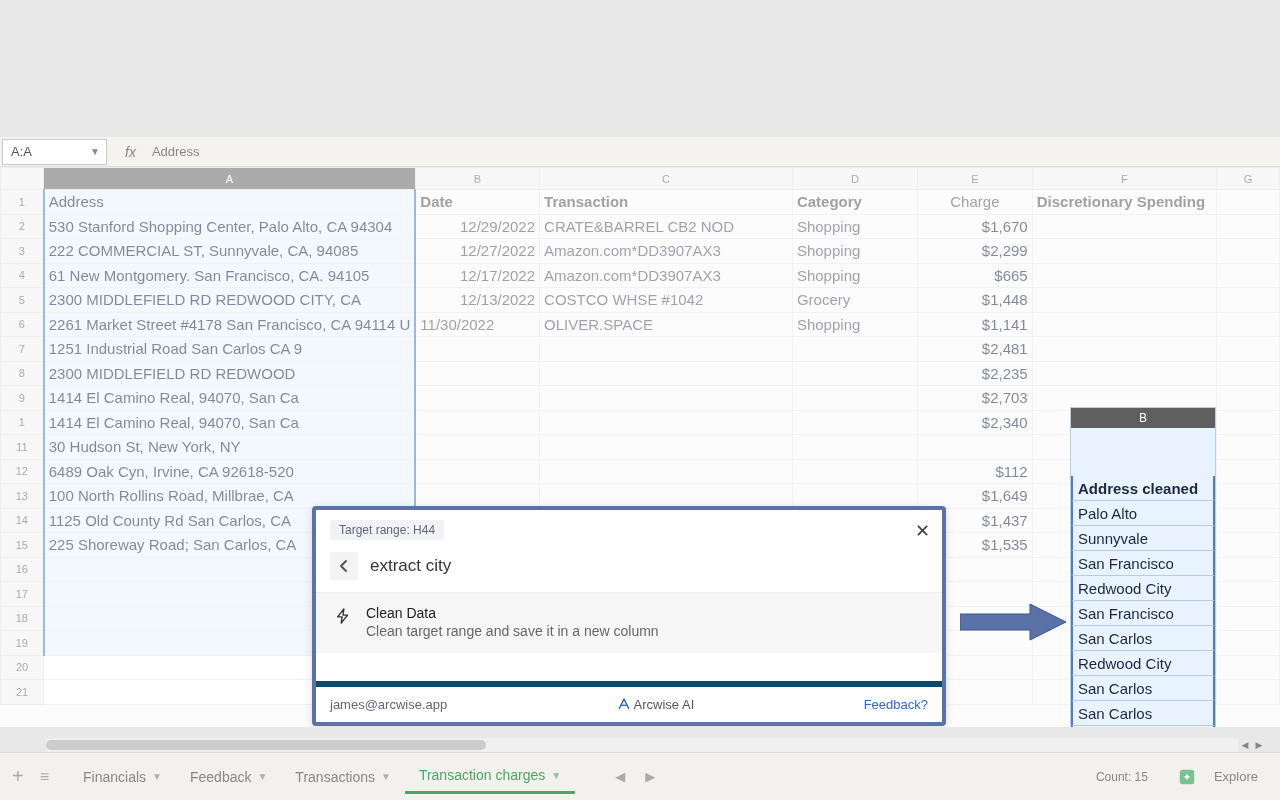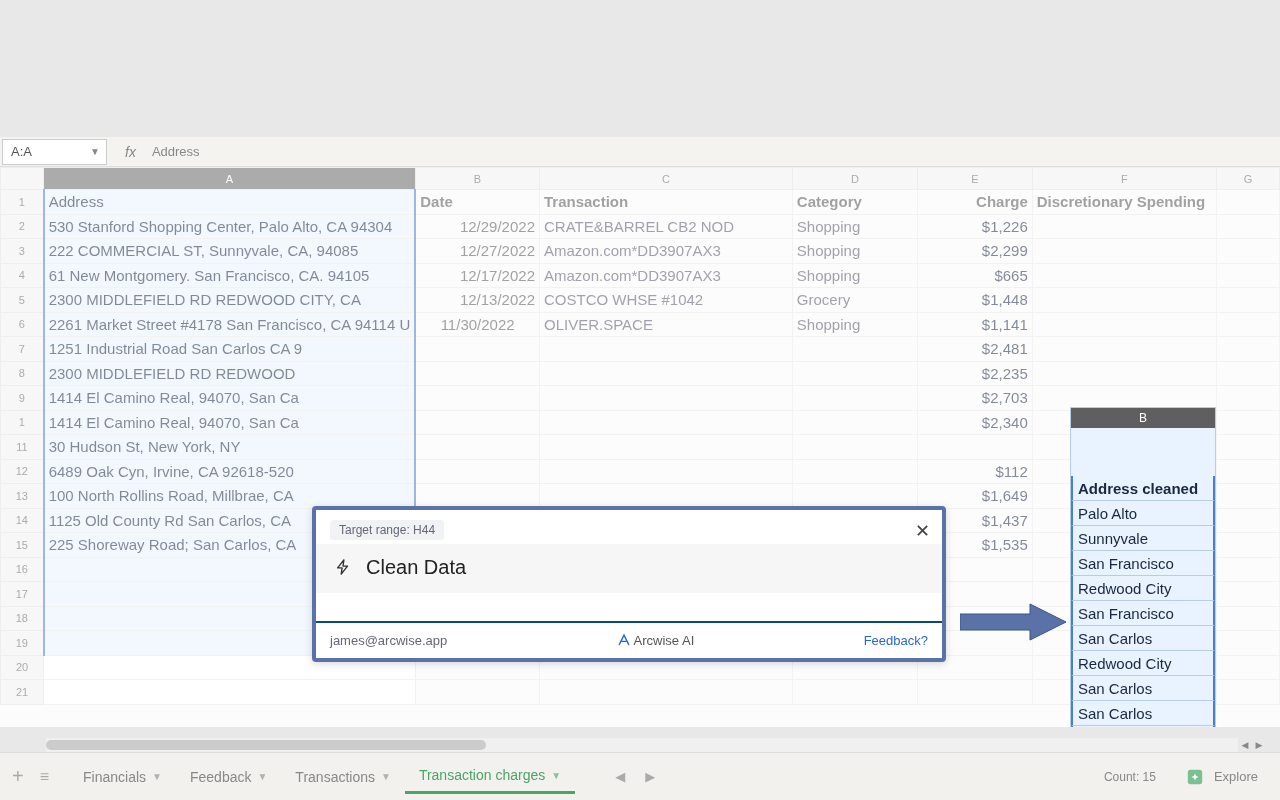--- a/index.html
+++ b/index.html
@@ -26,37 +26,37 @@
 .modal { position: absolute; left: 312px; top: 339px; width: 634px; background: #fff; border: 4px solid #5a72a8; border-radius: 4px; z-index: 20; box-shadow: 0 2px 8px rgba(0,0,0,0.15); }
 .modal-top { padding: 10px 14px 4px 14px; position: relative; }
 .target-pill { display: inline-block; background: #f0f2f5; color: #667; font-size: 12px; padding: 3px 9px; border-radius: 3px; }
 .modal-close { position: absolute; right: 12px; top: 10px; font-size: 18px; color: #444; cursor: pointer; }
 .modal-row { display: flex; align-items: center; padding: 8px 14px 12px 14px; border-bottom: 1px solid #eee; }
 .back-btn { width: 28px; height: 28px; background: #f3f3f3; border-radius: 3px; display: flex; align-items: center; justify-content: center; margin-right: 12px; cursor: pointer; }
 .back-btn svg { stroke: #555; }
 .query-text { font-size: 17px; color: #333; }
 .modal-option { display: flex; align-items: flex-start; padding: 12px 18px 14px 18px; background: #f6f6f6; cursor: pointer; }
 .modal-option svg { margin-right: 14px; margin-top: 2px; }
-.opt-title { font-size: 20px; color: #222; }
+.opt-title { font-size: 14px; color: #222; }
 .opt-sub { font-size: 14px; color: #666; margin-top: 2px; }
-.modal-footer { border-top: 2px solid #0c4a6e; padding: 10px 14px; display: flex; align-items: center; font-size: 13px; color: #667; }
+.modal-footer { border-top: 6px solid #0c4a6e; padding: 10px 14px; display: flex; align-items: center; font-size: 13px; color: #667; }
 .modal-footer .center { flex: 1; text-align: center; color: #555; }
 .modal-footer .feedback { color: #2a67d3; cursor: pointer; }
 .arrow-shape { position: absolute; left: 960px; top: 435px; z-index: 25; }
 .cleaned-panel { position: absolute; left: 1070px; top: 240px; width: 146px; z-index: 25; border: 1px solid #b7cce8; background: #e9f2ff; }
 .cleaned-panel .chdr { background: #5f5f5f; color: #fff; text-align: center; font-size: 12px; height: 20px; line-height: 20px; }
 .cleaned-panel .crow { height: 25px; padding: 0 5px; border-bottom: 1px solid #b7cce8; border-left: 2px solid #4a7ec7; border-right: 2px solid #4a7ec7; color: #1a2740; font-size: 15px; display: flex; align-items: center; }
 .cleaned-panel .crow.head { font-weight: bold; margin-top: 48px; }
 .bottom-bar { position: absolute; bottom: 0; left: 0; right: 0; height: 48px; background: #f3f1ee; display: flex; align-items: center; padding: 0 12px; border-top: 1px solid #ddd; }
 .bottom-bar .btn { padding: 8px 14px; color: #888; display: flex; align-items: center; gap: 6px; cursor: pointer; font-size: 14px; }
 .bottom-bar .btn.active { color: #4aa566; border-bottom: 3px solid #4aa566; font-weight: 500; }
 .bottom-bar .chev { font-size: 10px; opacity: 0.6; }
 .bottom-bar .nav { margin-left: 40px; display: flex; gap: 20px; color: #aaa; }
 .bottom-bar .count { margin-left: auto; color: #888; font-size: 12px; margin-right: 20px; }
-.bottom-bar .explore { display: flex; align-items: center; gap: 10px; color: #888; font-size: 13px; padding: 6px 10px; }
+.bottom-bar .explore { display: flex; align-items: center; gap: 18px; color: #888; font-size: 13px; padding: 6px 10px; }
 .plus-menu { display: flex; align-items: center; gap: 16px; margin-right: 20px; color: #aaa; }
 .scrollbar-h { position: absolute; left: 46px; right: 14px; bottom: 48px; height: 14px; background: #f0f0f0; display: flex; align-items: center; }
 .scrollbar-h .thumb { position: absolute; left: 0; width: 440px; height: 10px; background: #ccc; border-radius: 5px; top: 2px; }
 .scrollbar-h .arrows { position: absolute; right: 0; display: flex; gap: 0; }
 .scrollbar-h .ar { width: 14px; height: 14px; background: #e8e8e8; text-align: center; font-size: 9px; color: #888; line-height: 14px; }
 </style>
 </head>
 <body>
 
 <div class="top-blank"></div>
@@ -82,31 +82,31 @@
           <th class="colhdr" style="width:120px">E</th>
           <th class="colhdr" style="width:185px">F</th>
           <th class="colhdr" style="width:68px">G</th>
         </tr>
         <tr>
           <th class="rowhdr">1</th>
           <td class="colA colA hdr" style="">Address</td>
           <td class="colB hdr" style="font-weight:bold;color:#555;text-align:left;">Date</td>
           <td class="colC hdr" style="font-weight:bold;color:#555;text-align:left;">Transaction</td>
           <td class="colD hdr" style="font-weight:bold;color:#555;text-align:left;">Category</td>
-          <td class="colE hdr" style="font-weight:bold;color:#555;text-align:right;">Charge</td>
+          <td class="colE hdr" style="font-weight:normal;color:#555;text-align:center;">Charge</td>
           <td class="colF hdr" style="font-weight:bold;color:#555;text-align:left;">Discretionary Spending</td>
           <td class="colG hdr" style="font-weight:bold;color:#555;text-align:left;"></td>
         </tr>
         <tr>
           <th class="rowhdr">2</th>
           <td class="colA colA" style="">530 Stanford Shopping Center, Palo Alto, CA 94304</td>
           <td class="colB" style="text-align:right;color:#555;">12/29/2022</td>
           <td class="colC" style="">CRATE&amp;BARREL CB2 NOD</td>
           <td class="colD" style="">Shopping</td>
-          <td class="colE" style="">$1,226</td>
+          <td class="colE" style="">$1,670</td>
           <td class="colF" style=""></td>
           <td class="colG" style=""></td>
         </tr>
         <tr>
           <th class="rowhdr">3</th>
           <td class="colA colA" style="">222 COMMERCIAL ST, Sunnyvale, CA, 94085</td>
           <td class="colB" style="text-align:right;color:#555;">12/27/2022</td>
           <td class="colC" style="">Amazon.com*DD3907AX3</td>
           <td class="colD" style="">Shopping</td>
           <td class="colE" style="">$2,299</td>
@@ -129,21 +129,21 @@
           <td class="colB" style="text-align:right;color:#555;">12/13/2022</td>
           <td class="colC" style="">COSTCO WHSE #1042</td>
           <td class="colD" style="">Grocery</td>
           <td class="colE" style="">$1,448</td>
           <td class="colF" style=""></td>
           <td class="colG" style=""></td>
         </tr>
         <tr>
           <th class="rowhdr">6</th>
           <td class="colA colA" style="">2261 Market Street #4178 San Francisco, CA 94114 U</td>
-          <td class="colB" style="text-align:center;color:#555;">11/30/2022</td>
+          <td class="colB" style="text-align:left;color:#555;">11/30/2022</td>
           <td class="colC" style="">OLIVER.SPACE</td>
           <td class="colD" style="">Shopping</td>
           <td class="colE" style="">$1,141</td>
           <td class="colF" style=""></td>
           <td class="colG" style=""></td>
         </tr>
         <tr>
           <th class="rowhdr">7</th>
           <td class="colA colA" style="">1251 Industrial Road San Carlos CA 9</td>
           <td class="colB" style="text-align:right;color:#555;"></td>
@@ -294,27 +294,36 @@
           <td class="colG" style=""></td>
         </tr>
       </tbody>
     </table>
   <div class="overlay"></div>
 
   <div class="modal">
     <div class="modal-top">
       <span class="target-pill">Target range: H44</span>
       <span class="modal-close">✕</span>
+    </div>
+    <div class="modal-row">
+      <div class="back-btn">
+        <svg width="16" height="16" viewBox="0 0 16 16" fill="none">
+            <path d="M10 3L5 8l5 5" stroke-width="2" stroke-linecap="round" stroke-linejoin="round"></path>
+          </svg>
+      </div>
+      <div class="query-text">extract city</div>
     </div>
     <div class="modal-option">
       <svg width="18" height="18" viewBox="0 0 20 20">
           <path d="M11 2L4 11h5l-1 7 7-9h-5l1-7z" fill="none" stroke="#333" stroke-width="1.5" stroke-linejoin="round"></path>
         </svg>
       <div>
         <div class="opt-title">Clean Data</div>
+        <div class="opt-sub">Clean target range and save it in a new column</div>
       </div>
     </div>
     <div style="height:28px"></div>
     <div class="modal-footer">
       <span>james@arcwise.app</span>
       <span class="center">
         <svg width="14" height="14" viewBox="0 0 20 20" style="vertical-align:-2px">
             <path d="M3 17L10 3l7 14M6 12h8" stroke="#2a67d3" stroke-width="2" fill="none"></path>
           </svg>
         <span>Arcwise AI</span>

